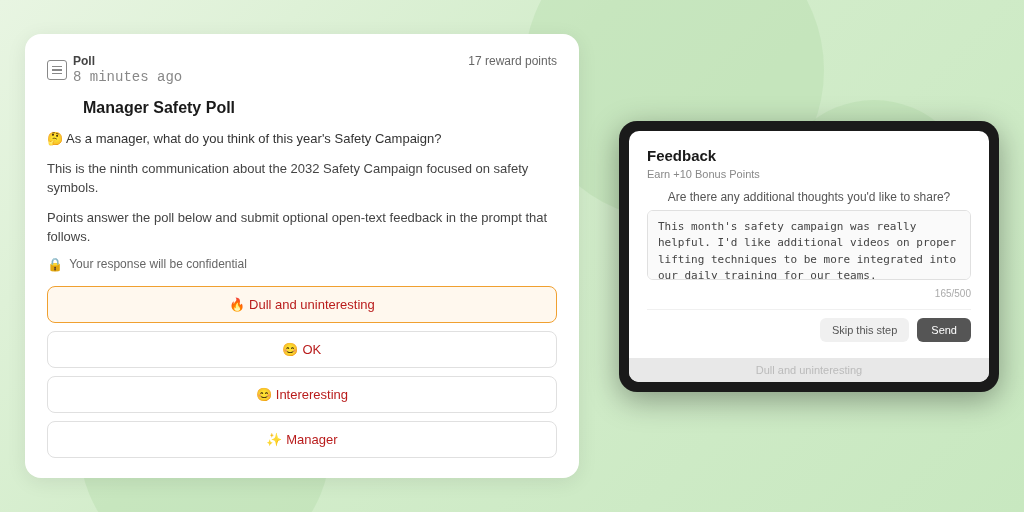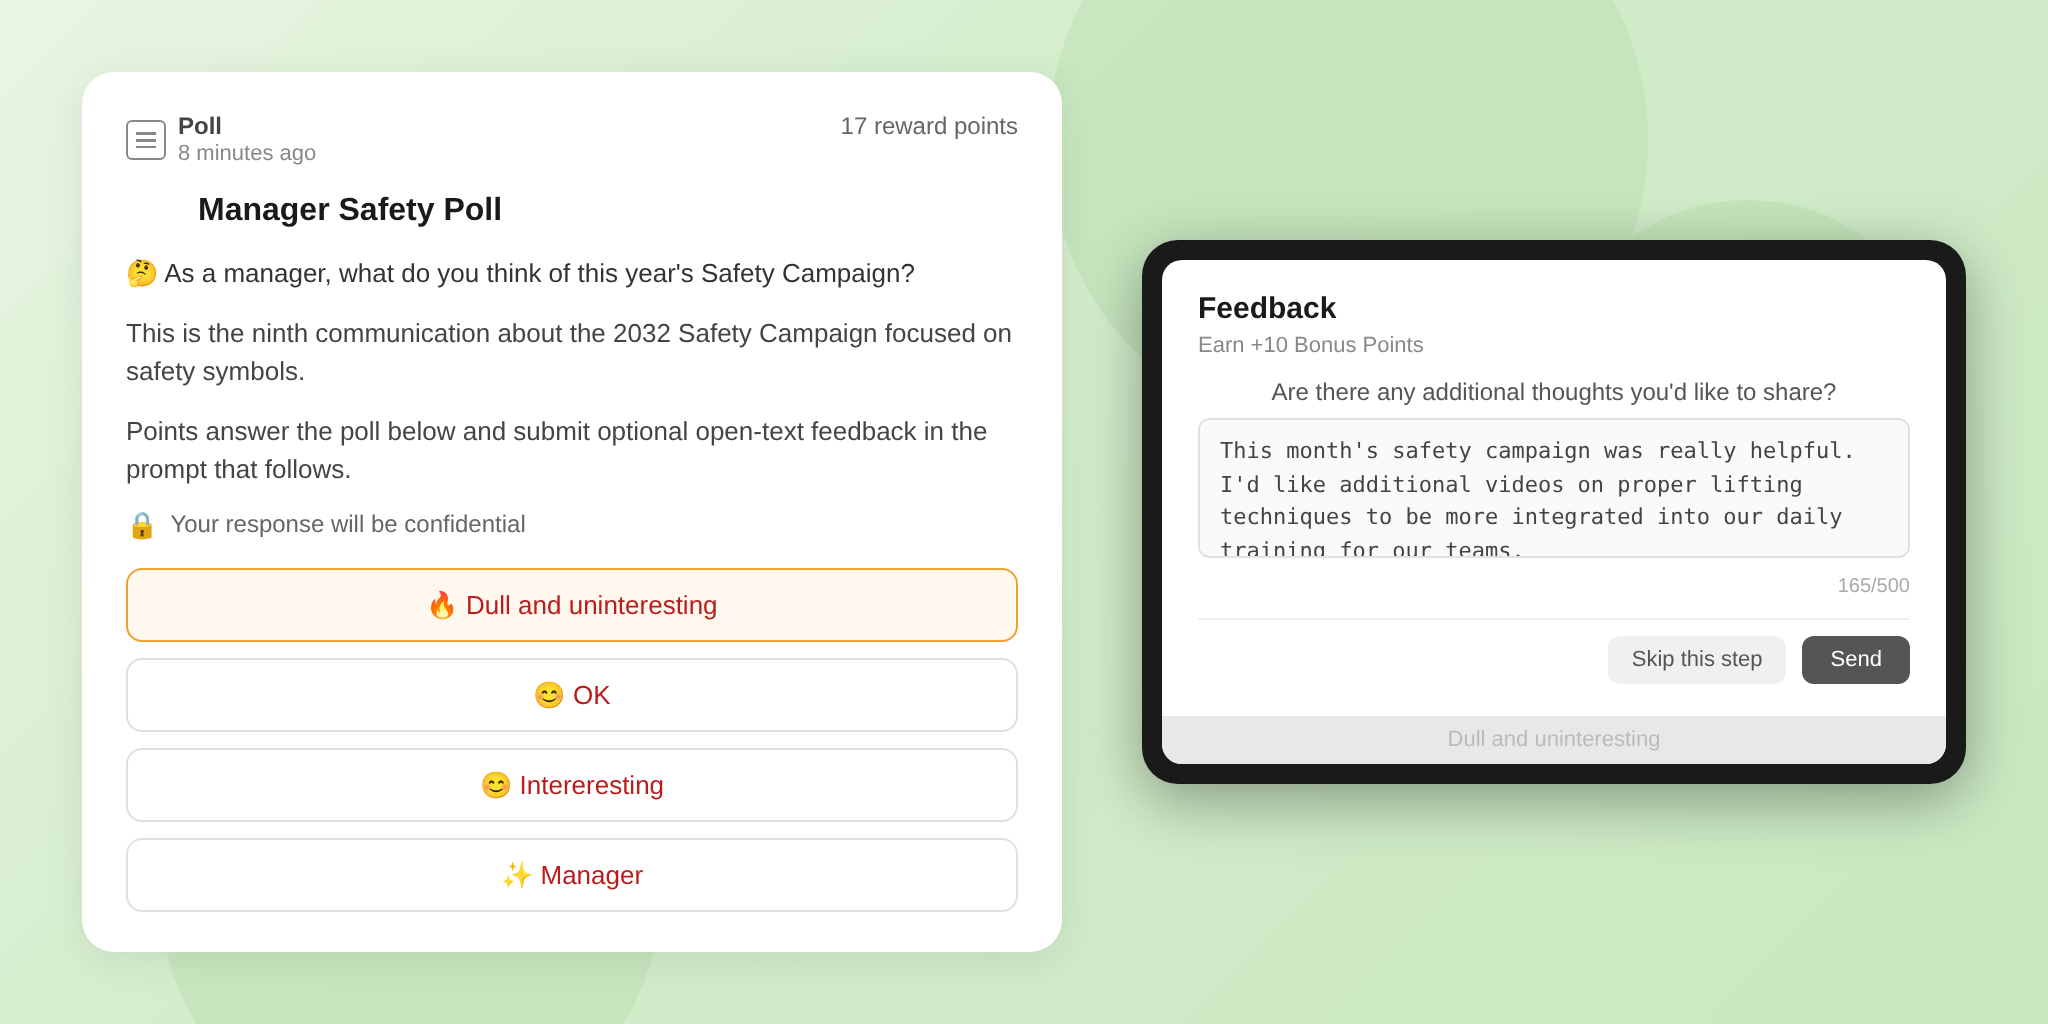--- a/index.html
+++ b/index.html
@@ -40,21 +40,21 @@
       padding: 20px 40px;
       position: relative;
       z-index: 1;
     }
 
     
     .poll-card {
       background: #ffffff;
       border-radius: 16px;
       padding: 20px 22px;
-      width: 490px;
+      width: 554px;
       box-shadow: 0 4px 20px rgba(0,0,0,0.08);
       flex-shrink: 0;
     }
 
     .poll-card-header {
       display: flex;
       justify-content: space-between;
       align-items: flex-start;
       margin-bottom: 14px;
     }
@@ -85,23 +85,24 @@
       );
     }
 
     .poll-type-label {
       font-size: 12px;
       font-weight: 600;
       color: #444;
     }
 
     .poll-time {
-      font-size: 11px;
+      font-size: 14px;
       color: #888;
       margin-top: 1px;
+      font-family: Liberation Mono, monospace;
     }
 
     .poll-reward {
       font-size: 12px;
       color: #666;
     }
 
     .poll-title {
       font-size: 16px;
       font-weight: 700;
@@ -170,21 +171,21 @@
     
     .device-wrapper {
       position: relative;
       flex-shrink: 0;
     }
 
     .device {
       background: #1a1a1a;
       border-radius: 18px;
       padding: 10px;
-      width: 412px;
+      width: 380px;
       box-shadow: 0 8px 30px rgba(0,0,0,0.35);
     }
 
     .device-screen {
       background: #ffffff;
       border-radius: 10px;
       overflow: hidden;
     }
 
     

